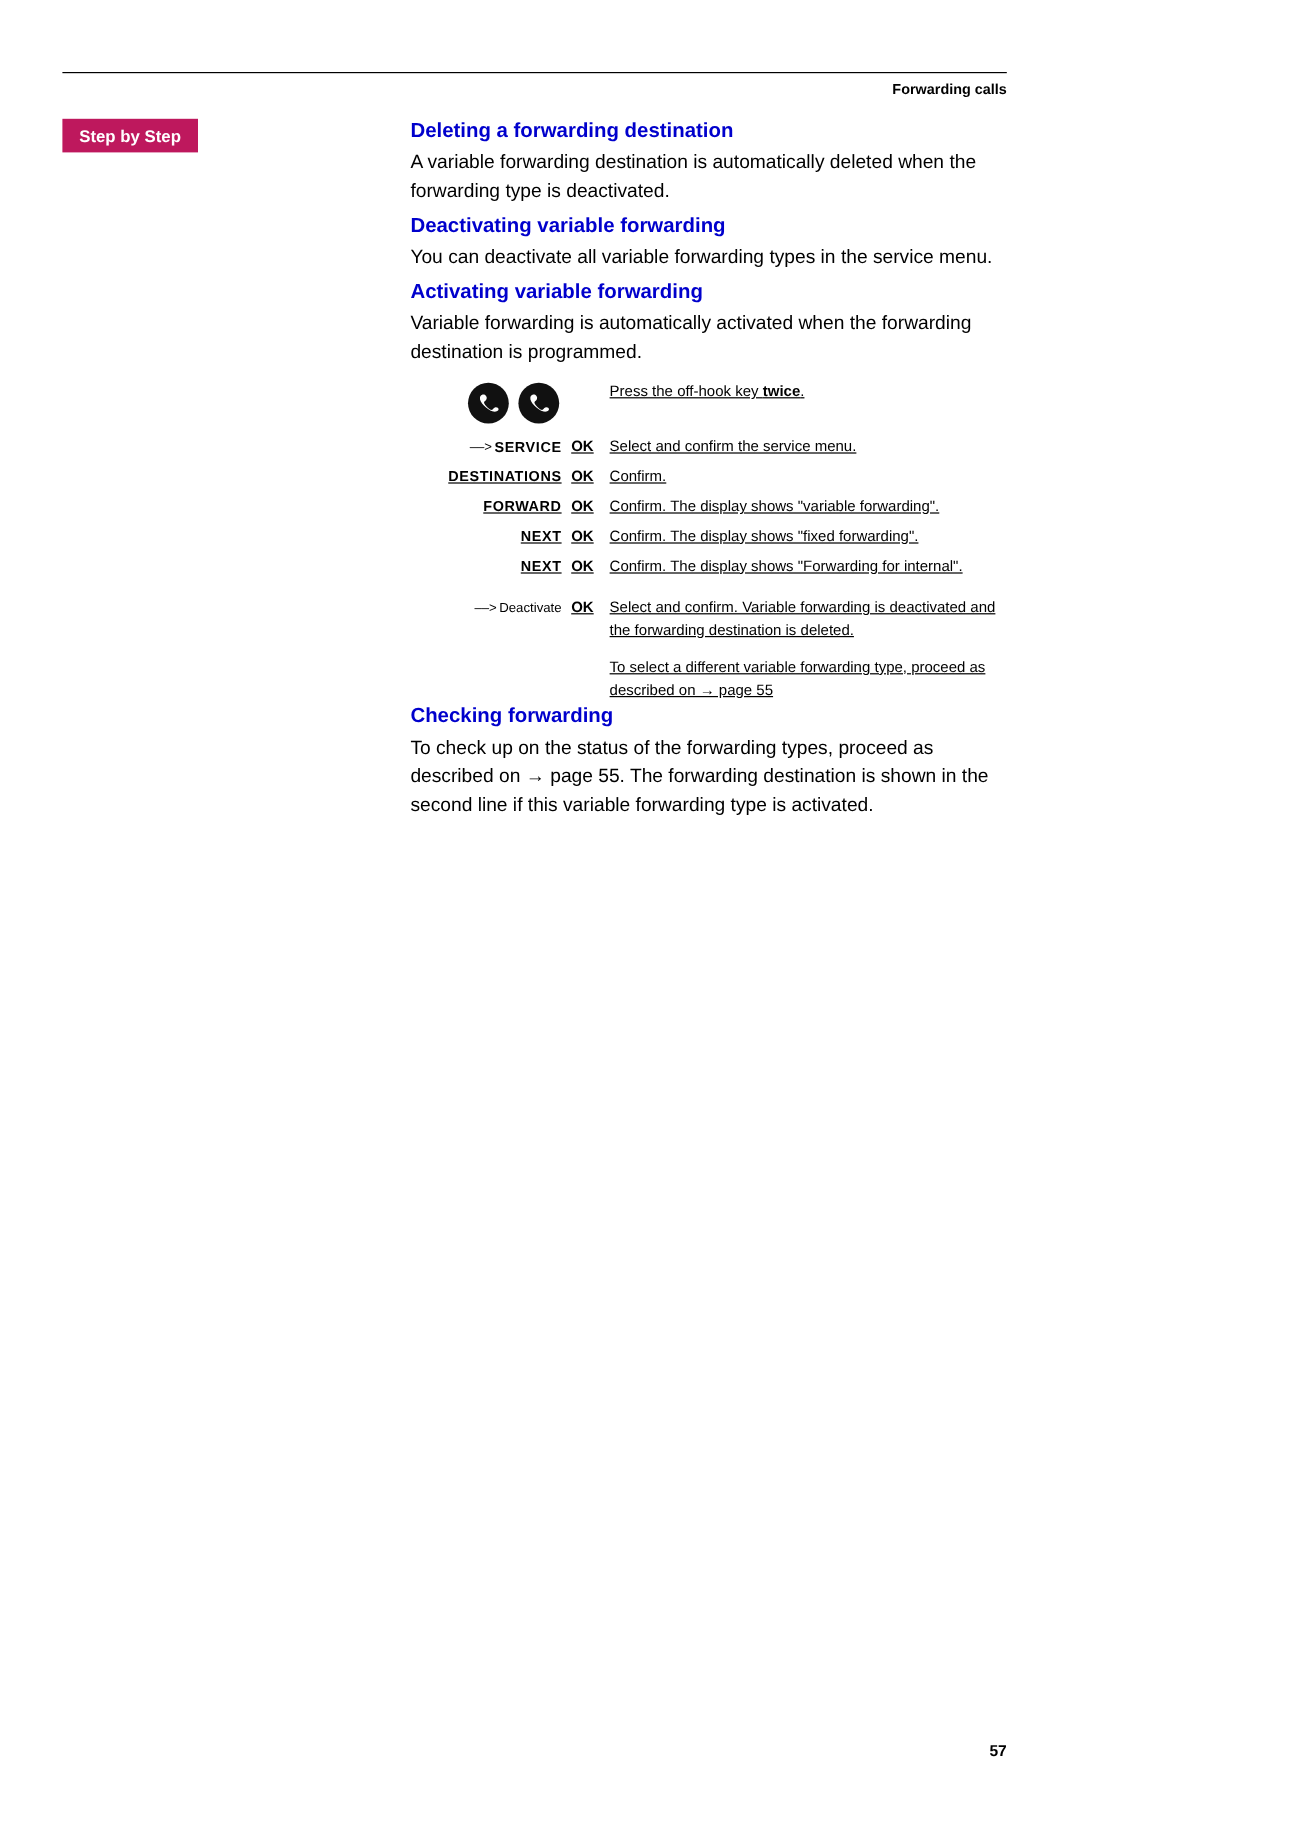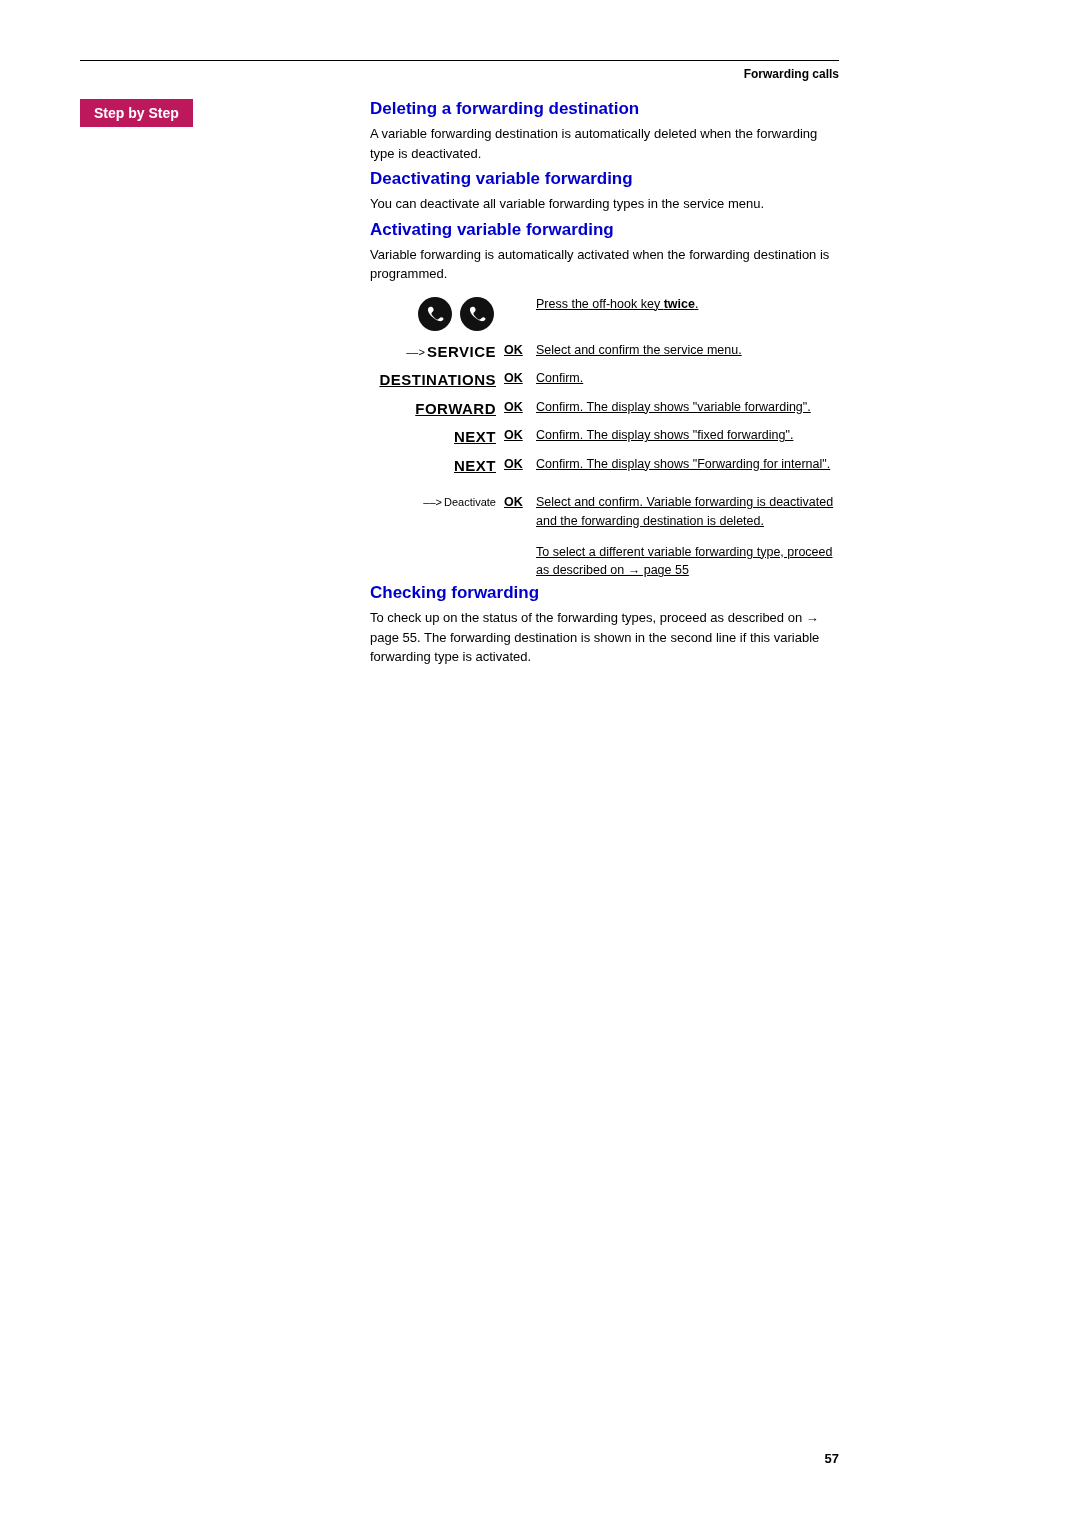--- a/index.html
+++ b/index.html
@@ -8,21 +8,21 @@
       font-size: 13px;
       background: #fff;
       color: #000;
       width: 1080px;
       min-height: 1528px;
       position: relative;
     }
     .page {
       width: 919px;
       min-height: 1528px;
-      padding: 60px 80px 60px 80px;
+      padding: 60px 80px 60px 52px;
       position: relative;
     }
     .header-rule {
       border: none;
       border-top: 1px solid #000;
       margin-bottom: 6px;
     }
     .page-header {
       text-align: right;
       font-size: 12px;
@@ -55,21 +55,21 @@
       color: #0000cc;
       font-weight: bold;
       font-size: 17px;
       margin-bottom: 5px;
       margin-top: 18px;
     }
     .section-title:first-child {
       margin-top: 0;
     }
     .section-body {
-      font-size: 13px;
+      font-size: 16px;
       line-height: 1.5;
       margin-bottom: 6px;
       color: #000;
     }
     .step-table {
       width: 100%;
       border-collapse: collapse;
       margin-top: 8px;
       text-decoration: underline;
     }
@@ -89,21 +89,21 @@
       font-weight: bold;
       font-size: 12.5px;
       padding-left: 2px;
       padding-right: 2px;
       white-space: nowrap;
     }
     .col-desc {
       flex: 1;
     }
     .display-item {
-      font-size: 15px;
+      font-size: 12px;
       font-weight: bold;
       letter-spacing: 0.5px;
       text-transform: uppercase;
       color: #000;
     }
     .arrow-indicator {
       display: inline-flex;
       align-items: center;
       gap: 2px;
       font-size: 11px;

